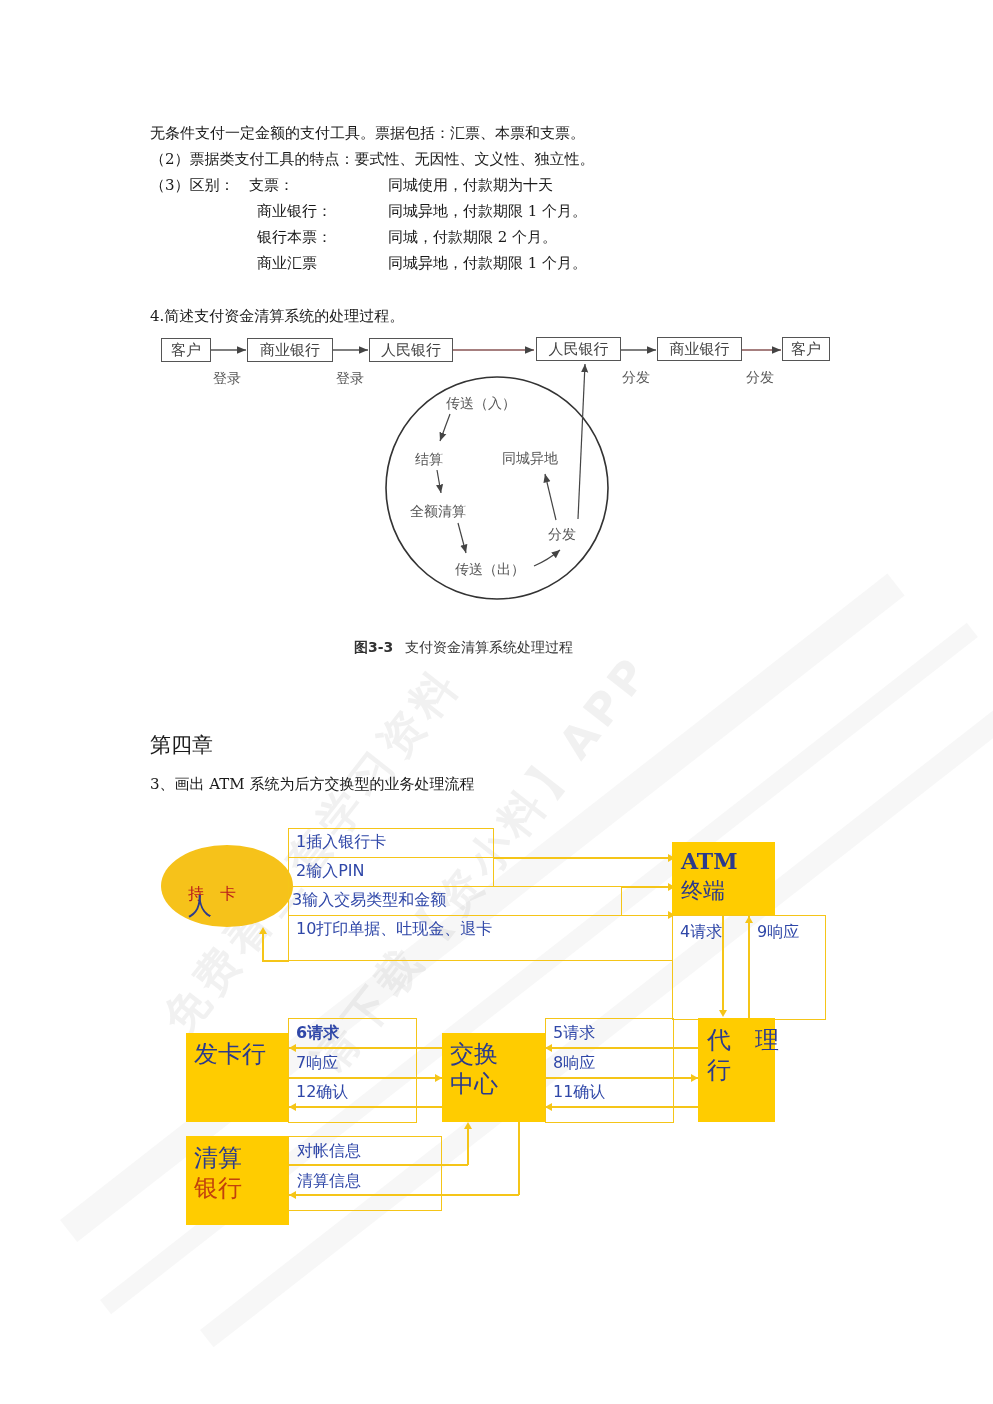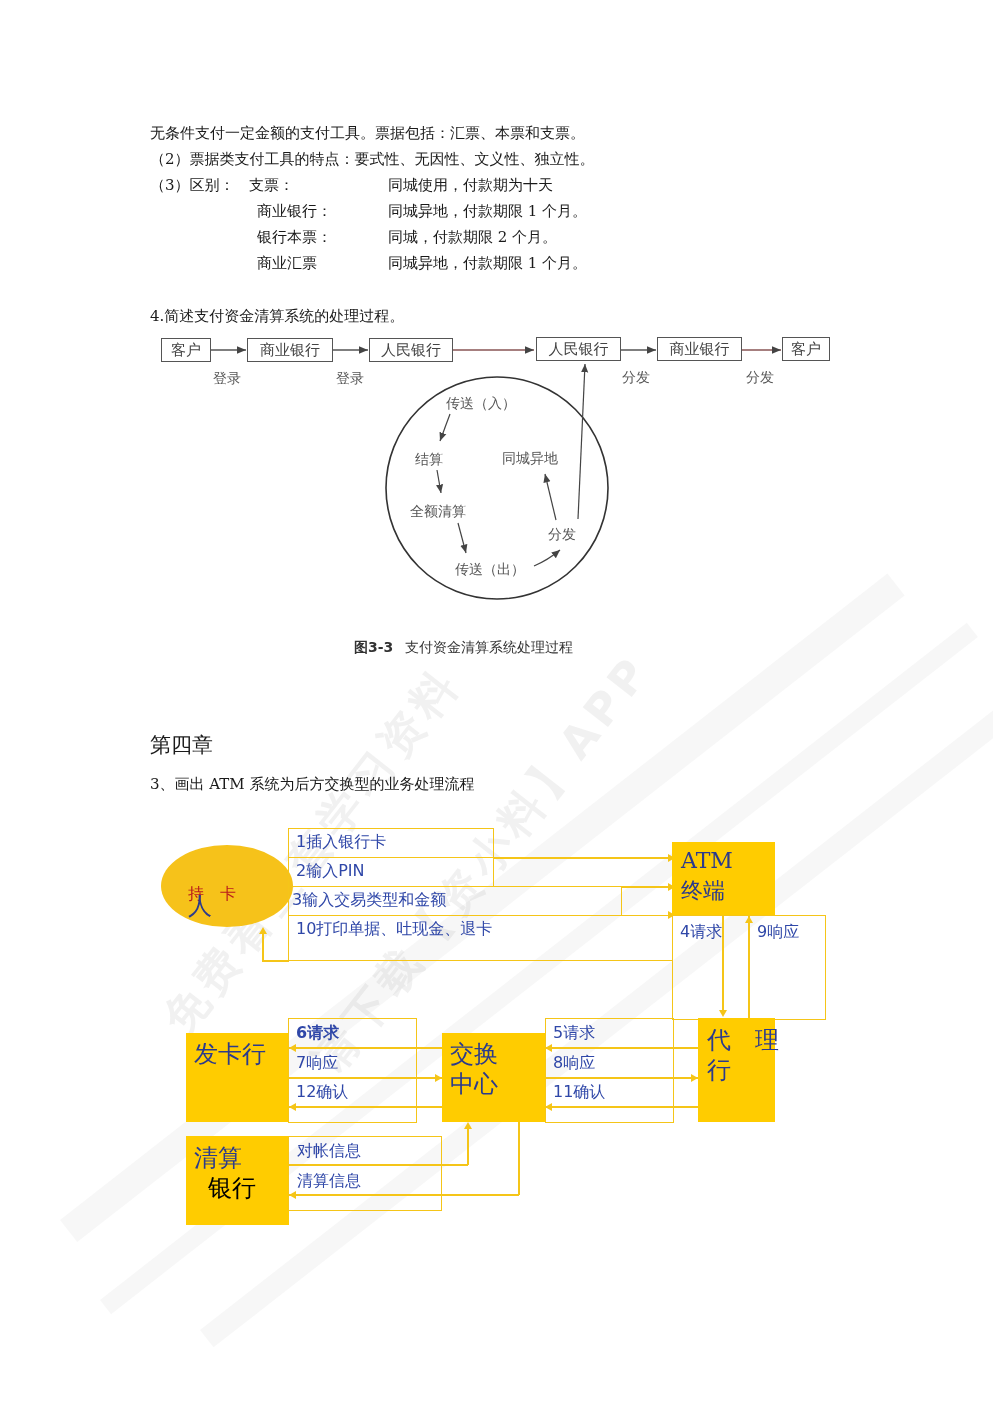--- a/index.html
+++ b/index.html
@@ -112,21 +112,21 @@
   <div class="yl" style="left:262px;top:960px;width:27px;height:1.5px;"></div>
   <div class="yl" style="left:262px;top:930px;width:1.5px;height:31px;"></div>
   <div class="arr-u" style="left:259px;top:927px;"></div>
 
   <div class="msg" style="left:296px;top:832px;">1插入银行卡</div>
   <div class="msg" style="left:296px;top:861px;">2输入PIN</div>
   <div class="msg" style="left:292px;top:890px;">3输入交易类型和金额</div>
   <div class="msg" style="left:296px;top:919px;">10打印单据、吐现金、退卡</div>
 
   <div class="ybox" style="left:672px;top:842px;width:103px;height:74px;"></div>
-  <div class="msg" style="left:681px;top:848px;font-size:22px;color:#2b3a8c;font-family:'DejaVu Serif',serif;">ATM</div>
+  <div class="msg" style="left:681px;top:848px;font-size:22px;color:#2b3a8c;font-family:'DejaVu Serif',serif;font-weight:bold;">ATM</div>
   <div class="msg" style="left:681px;top:876px;font-size:22px;color:#2b3a8c;">终端</div>
 
   <div class="ob" style="left:672px;top:915px;width:154px;height:105px;"></div>
   <div class="yl" style="left:748px;top:915px;width:1.5px;height:105px;"></div>
   <div class="yl" style="left:722px;top:915px;width:1.5px;height:95px;"></div>
   <div class="arr-d" style="left:719px;top:1010px;"></div>
   <div class="arr-u" style="left:745px;top:916px;"></div>
   <div class="msg" style="left:680px;top:922px;">4请求</div>
   <div class="msg" style="left:757px;top:922px;">9响应</div>
 
@@ -158,21 +158,21 @@
   <div class="yl" style="left:288px;top:1077px;width:154px;height:1.5px;"></div>
   <div class="arr-r" style="left:435px;top:1074px;"></div>
   <div class="yl" style="left:288px;top:1106px;width:154px;height:1.5px;"></div>
   <div class="arr-l" style="left:289px;top:1103px;"></div>
   <div class="msg" style="left:296px;top:1023px;font-weight:bold;">6请求</div>
   <div class="msg" style="left:296px;top:1053px;">7响应</div>
   <div class="msg" style="left:296px;top:1082px;">12确认</div>
 
   <div class="ybox" style="left:186px;top:1136px;width:103px;height:89px;"></div>
   <div class="msg" style="left:194px;top:1142px;font-size:24px;color:#2b3a8c;">清算</div>
-  <div class="msg" style="left:208px;top:1172px;font-size:24px;color:#000000;">银行</div>
+  <div class="msg" style="left:194px;top:1172px;font-size:24px;color:#c2410c;">银行</div>
 
   <div class="ob" style="left:288px;top:1136px;width:154px;height:75px;"></div>
   <div class="yl" style="left:288px;top:1164px;width:180px;height:1.5px;"></div>
   <div class="yl" style="left:467px;top:1126px;width:1.5px;height:39px;"></div>
   <div class="arr-u" style="left:464px;top:1122px;"></div>
   <div class="yl" style="left:518px;top:1122px;width:1.5px;height:73px;"></div>
   <div class="yl" style="left:288px;top:1194px;width:231px;height:1.5px;"></div>
   <div class="arr-l" style="left:289px;top:1191px;"></div>
   <div class="msg" style="left:297px;top:1141px;">对帐信息</div>
   <div class="msg" style="left:297px;top:1171px;">清算信息</div>

